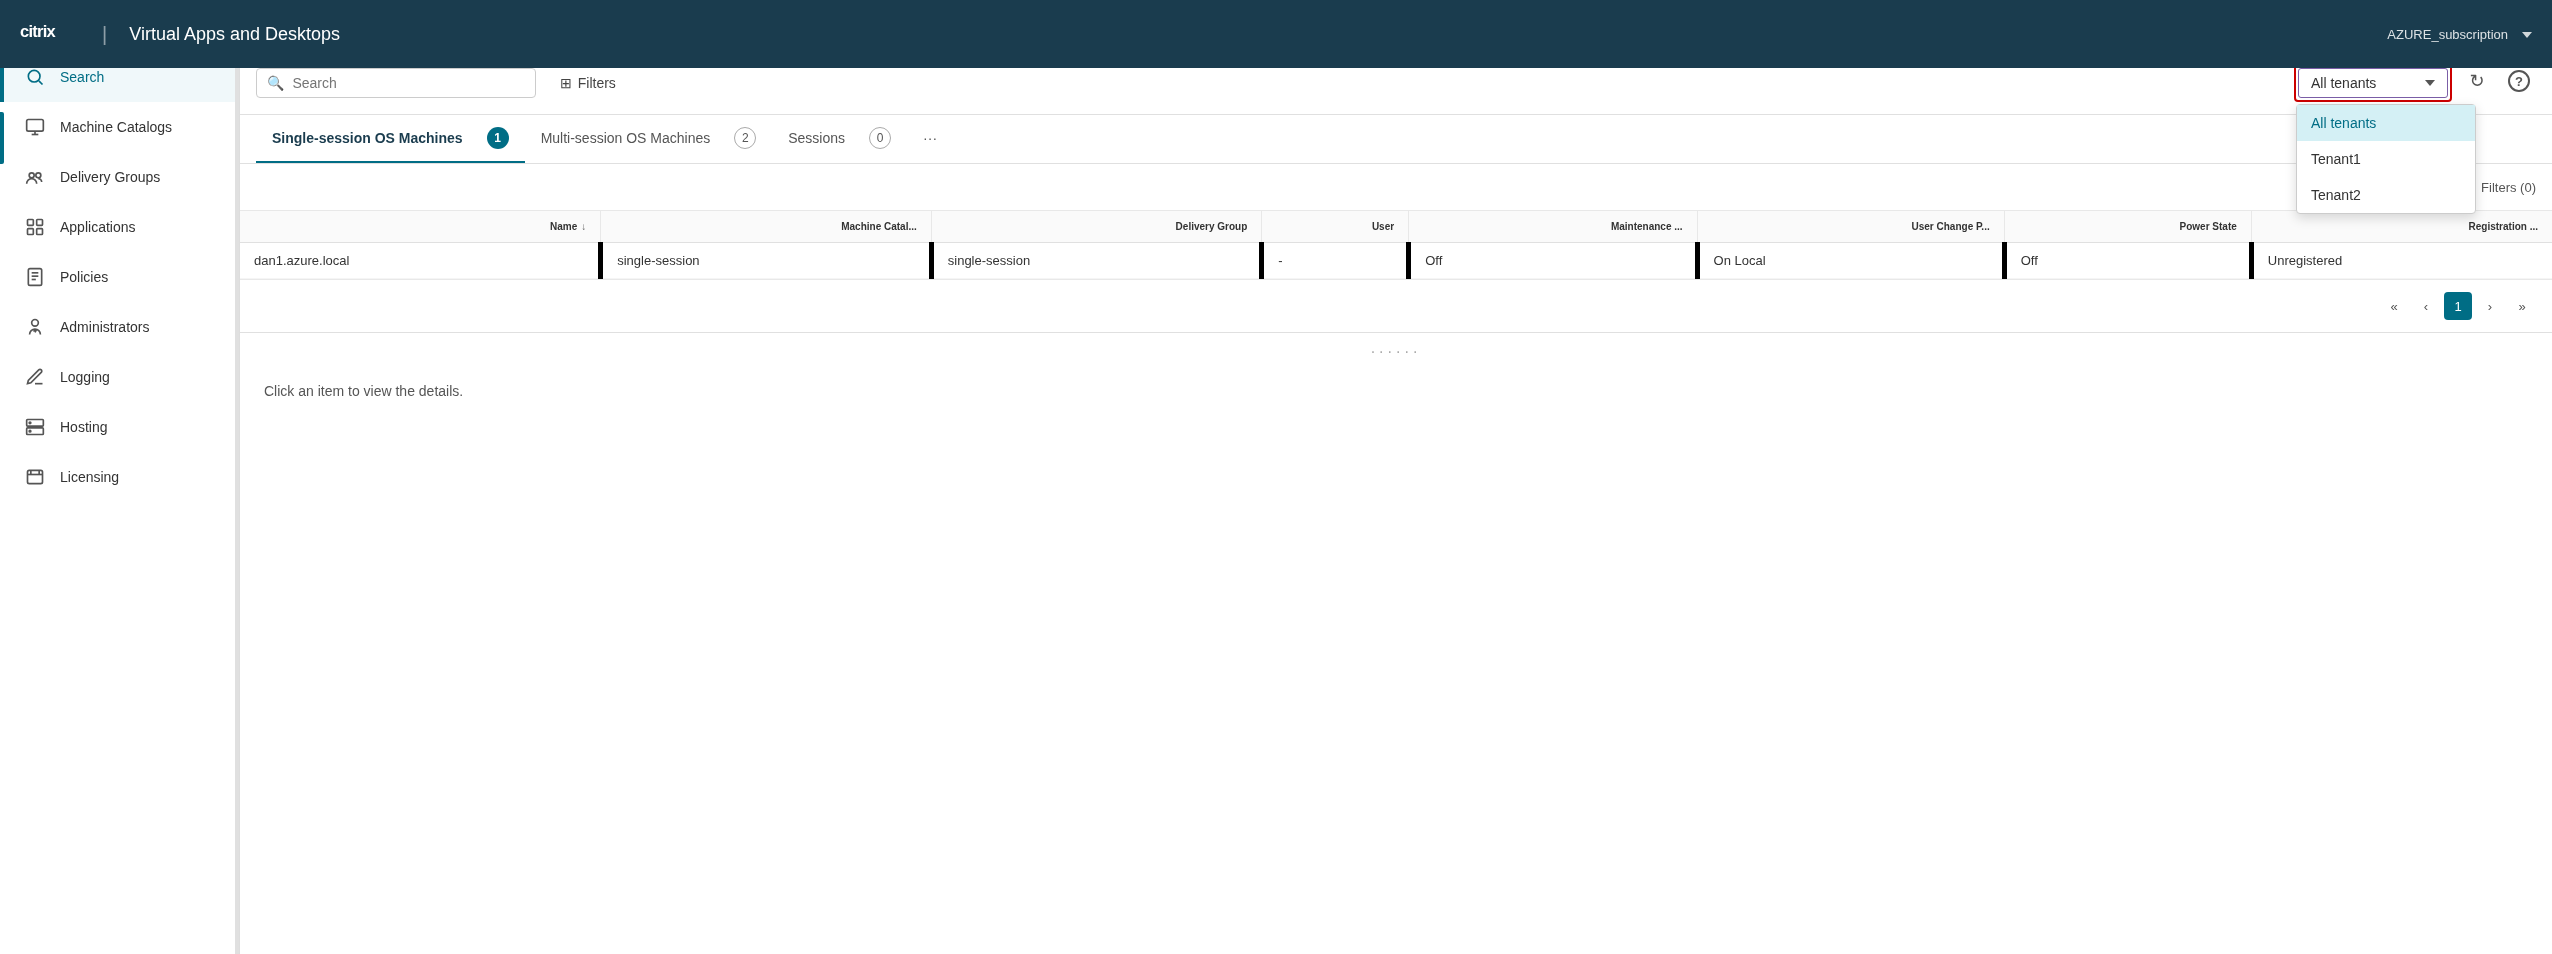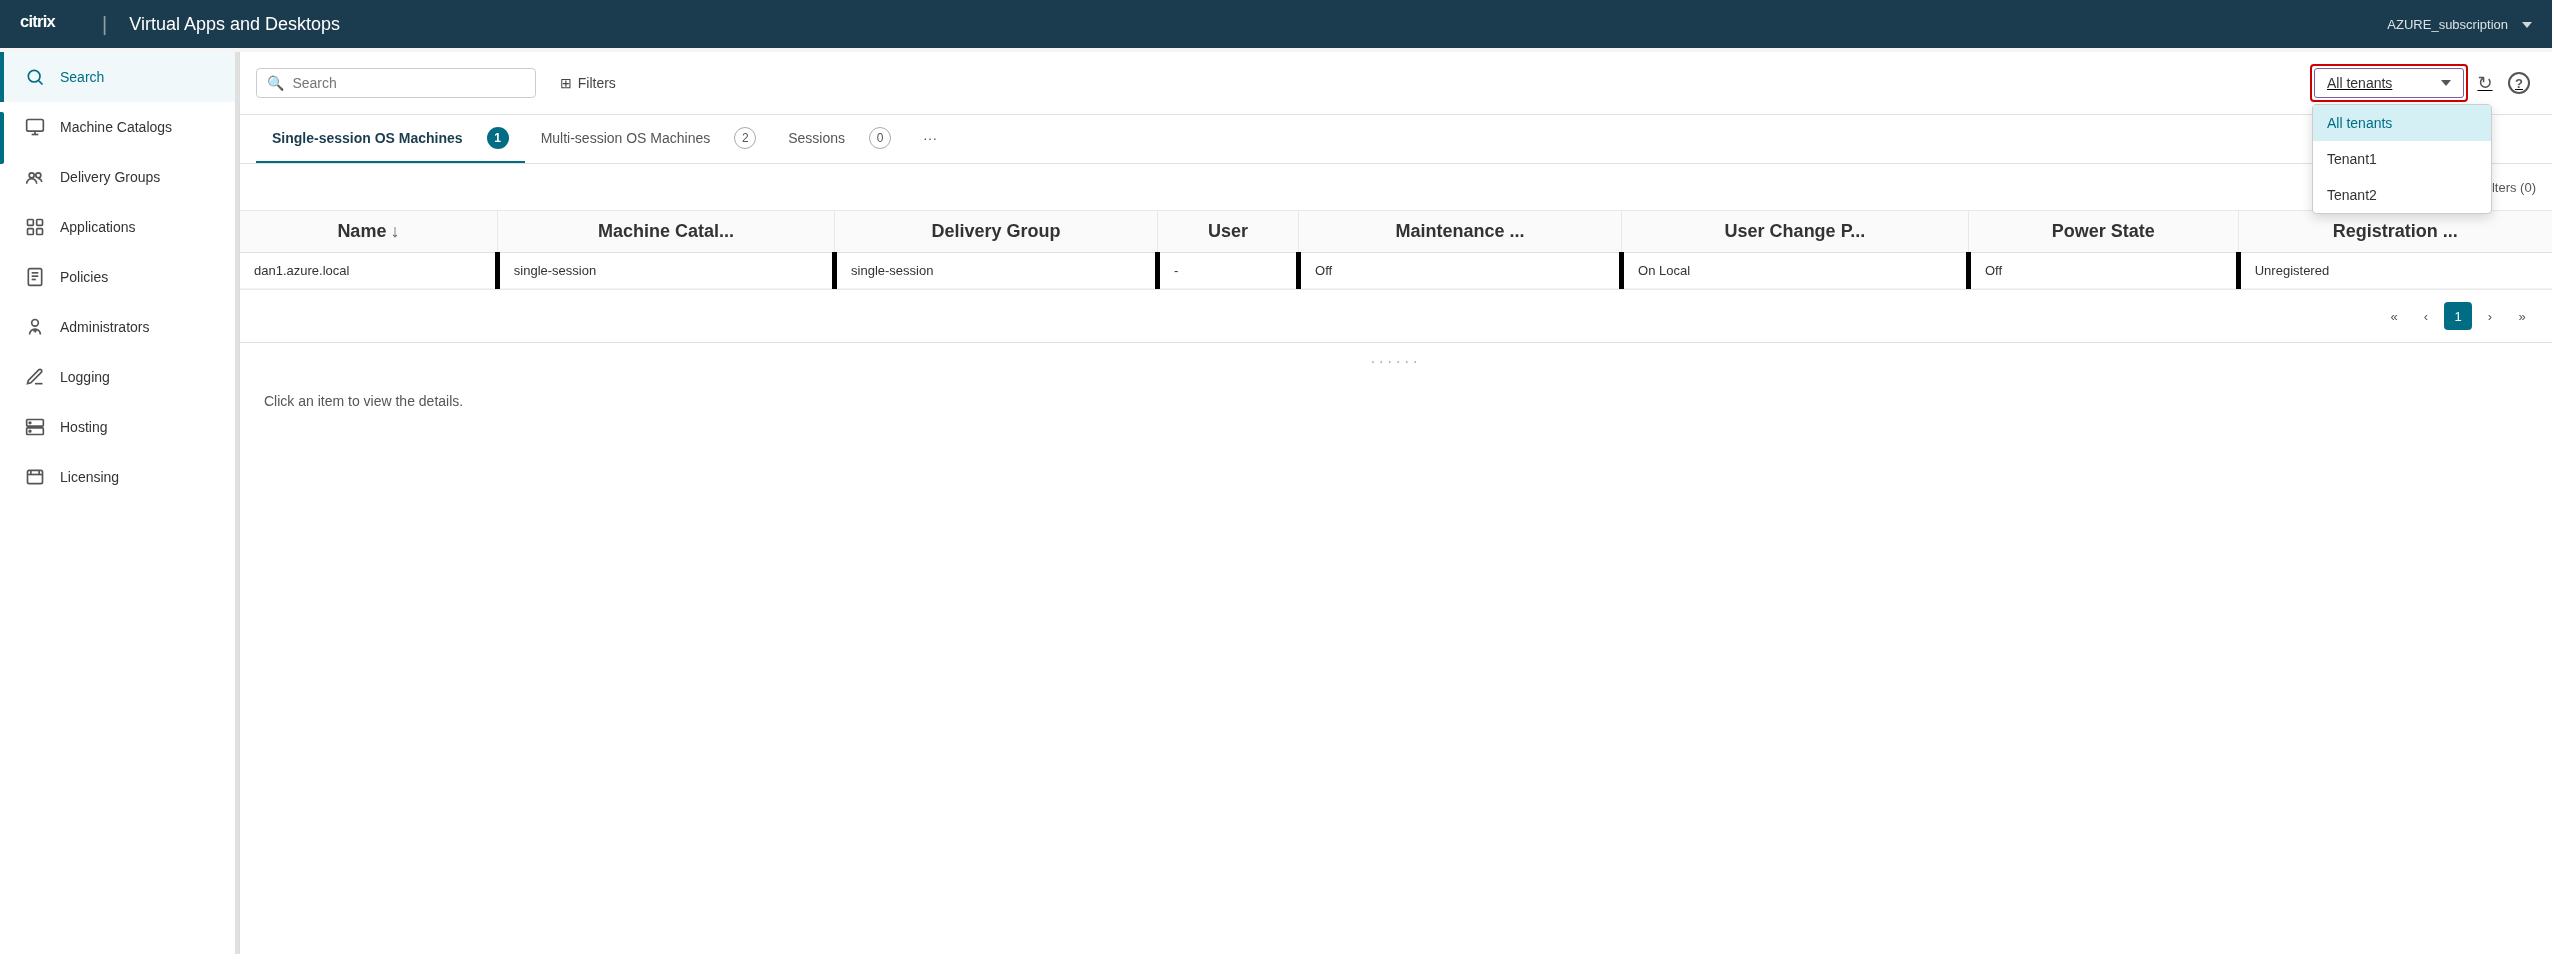--- a/index.html
+++ b/index.html
@@ -1,21 +1,21 @@
 <!DOCTYPE html>
 <html><head>
   <meta charset="utf-8">
   <style>
     * { box-sizing: border-box; margin: 0; padding: 0; }
     body { font-family: 'Segoe UI', Arial, sans-serif; font-size: 14px; background: #f5f5f5; overflow: hidden; }
 
     
     .header {
       background: #1a3c4e;
-      height: 48px;
+      height: 68px;
       display: flex;
       align-items: center;
       padding: 0 20px;
       position: fixed;
       top: 0; left: 0; right: 0;
       z-index: 100;
     }
     .header-logo {
       display: flex;
       align-items: center;
@@ -167,23 +167,22 @@
       border: none;
       background: none;
       cursor: pointer;
       color: #444;
       font-size: 14px;
     }
 
     .toolbar-right {
       margin-left: auto;
       display: flex;
-      align-items: center;
+      gap: 8px;
       position: relative;
-      text-decoration: underline;
     }
 
     
     .tenant-dropdown-wrapper {
       position: relative;
       border: 2px solid #cc0000;
       border-radius: 4px;
       padding: 2px;
     }
     .tenant-dropdown-btn {
@@ -318,23 +317,23 @@
     }
     table {
       width: 100%;
       border-collapse: collapse;
     }
     thead tr {
       background: #fafafa;
       border-bottom: 1px solid #e0e0e0;
     }
     th {
-      text-align: center;
+      text-align: right;
       padding: 10px 14px;
-      font-size: 18px;
+      font-size: 10px;
       font-weight: 600;
       color: #333;
       white-space: nowrap;
       border-right: 1px solid #e8e8e8;
       margin-left: 19px;
     }
     th:last-child { border-right: none; }
     td {
       padding: 10px 14px;
       font-size: 13px;

